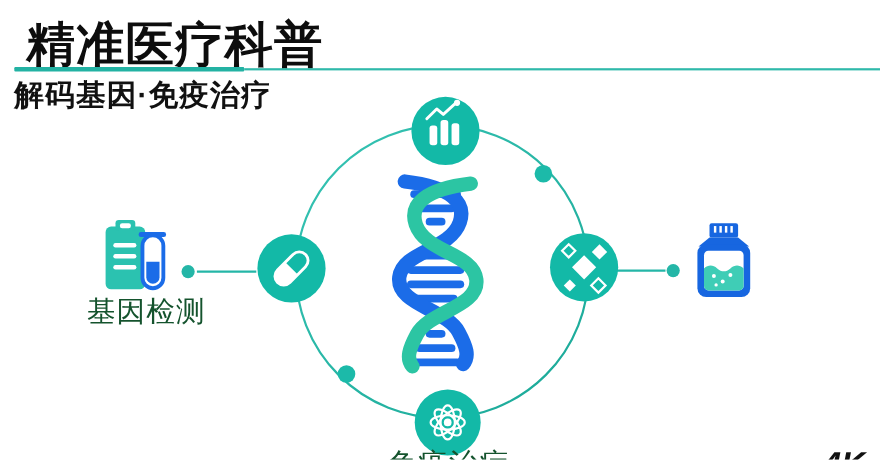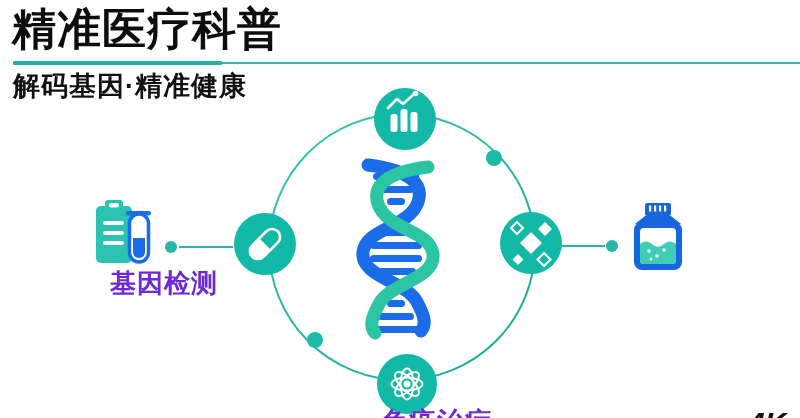--- a/index.html
+++ b/index.html
@@ -1,34 +1,34 @@
 <!DOCTYPE html>
 <html><head>
 <meta charset="utf-8">
 <style>
   html,body{margin:0;padding:0;background:#fff;}
   .canvas{
     position:relative;width:800px;height:418px;background:#ffffff;
     overflow:hidden;font-family:"Liberation Sans","DejaVu Sans",sans-serif;
   }
   .title{
-    position:absolute;left:12px;top:4px;margin:0;
+    position:absolute;left:12px;top:4px;margin:12px;
     font-size:44px;font-weight:900;color:#0d0d0d;letter-spacing:1px;line-height:1.15;
   }
   .rule{position:absolute;left:13px;right:0;top:61px;display:flex;align-items:center;}
   .rule .thick{width:209px;height:4px;background:#23b2a3;border-radius:1px;}
   .rule .thin{flex:1;height:2px;background:#2fb9aa;}
   .subtitle{
     position:absolute;left:13px;top:68px;margin:0;
     font-size:27px;font-weight:800;color:#111;letter-spacing:1px;
   }
   .diagram-svg{position:absolute;left:0;top:0;}
   .label{
-    position:absolute;width:170px;text-align:right;
-    font-size:26px;font-weight:700;color:#6d28d9;letter-spacing:1px;
+    position:absolute;width:170px;text-align:center;
+    font-size:26px;font-weight:400;color:#14532d;letter-spacing:1px;
   }
   .label-left{left:48px;top:266px;}
   .label-right{left:573px;top:268px;}
   .label-bottom{left:323px;top:404px;font-size:27px;}
   .watermark{
     position:absolute;left:748px;top:406px;
     font-size:30px;font-weight:900;font-style:italic;color:#111;
   }
 </style>
 </head>
@@ -36,21 +36,21 @@
 
 <div class="canvas">
 
   <h1 class="title">精准医疗科普</h1>
 
   <div class="rule">
     <span class="thick"></span>
     <span class="thin"></span>
   </div>
 
-  <h2 class="subtitle">解码基因·精准健康</h2>
+  <h2 class="subtitle">解码基因·免疫治疗</h2>
 
   <svg class="diagram-svg" width="800" height="418" viewBox="0 0 800 418">
     <defs>
       <linearGradient id="ringGrad" x1="266" y1="119" x2="531" y2="385" gradientUnits="userSpaceOnUse">
         <stop offset="0" stop-color="#36c4b4"></stop>
         <stop offset="1" stop-color="#1aa897"></stop>
       </linearGradient>
     </defs>
 
     <circle cx="402" cy="247" r="133" fill="none" stroke="url(#ringGrad)" stroke-width="2"></circle>

